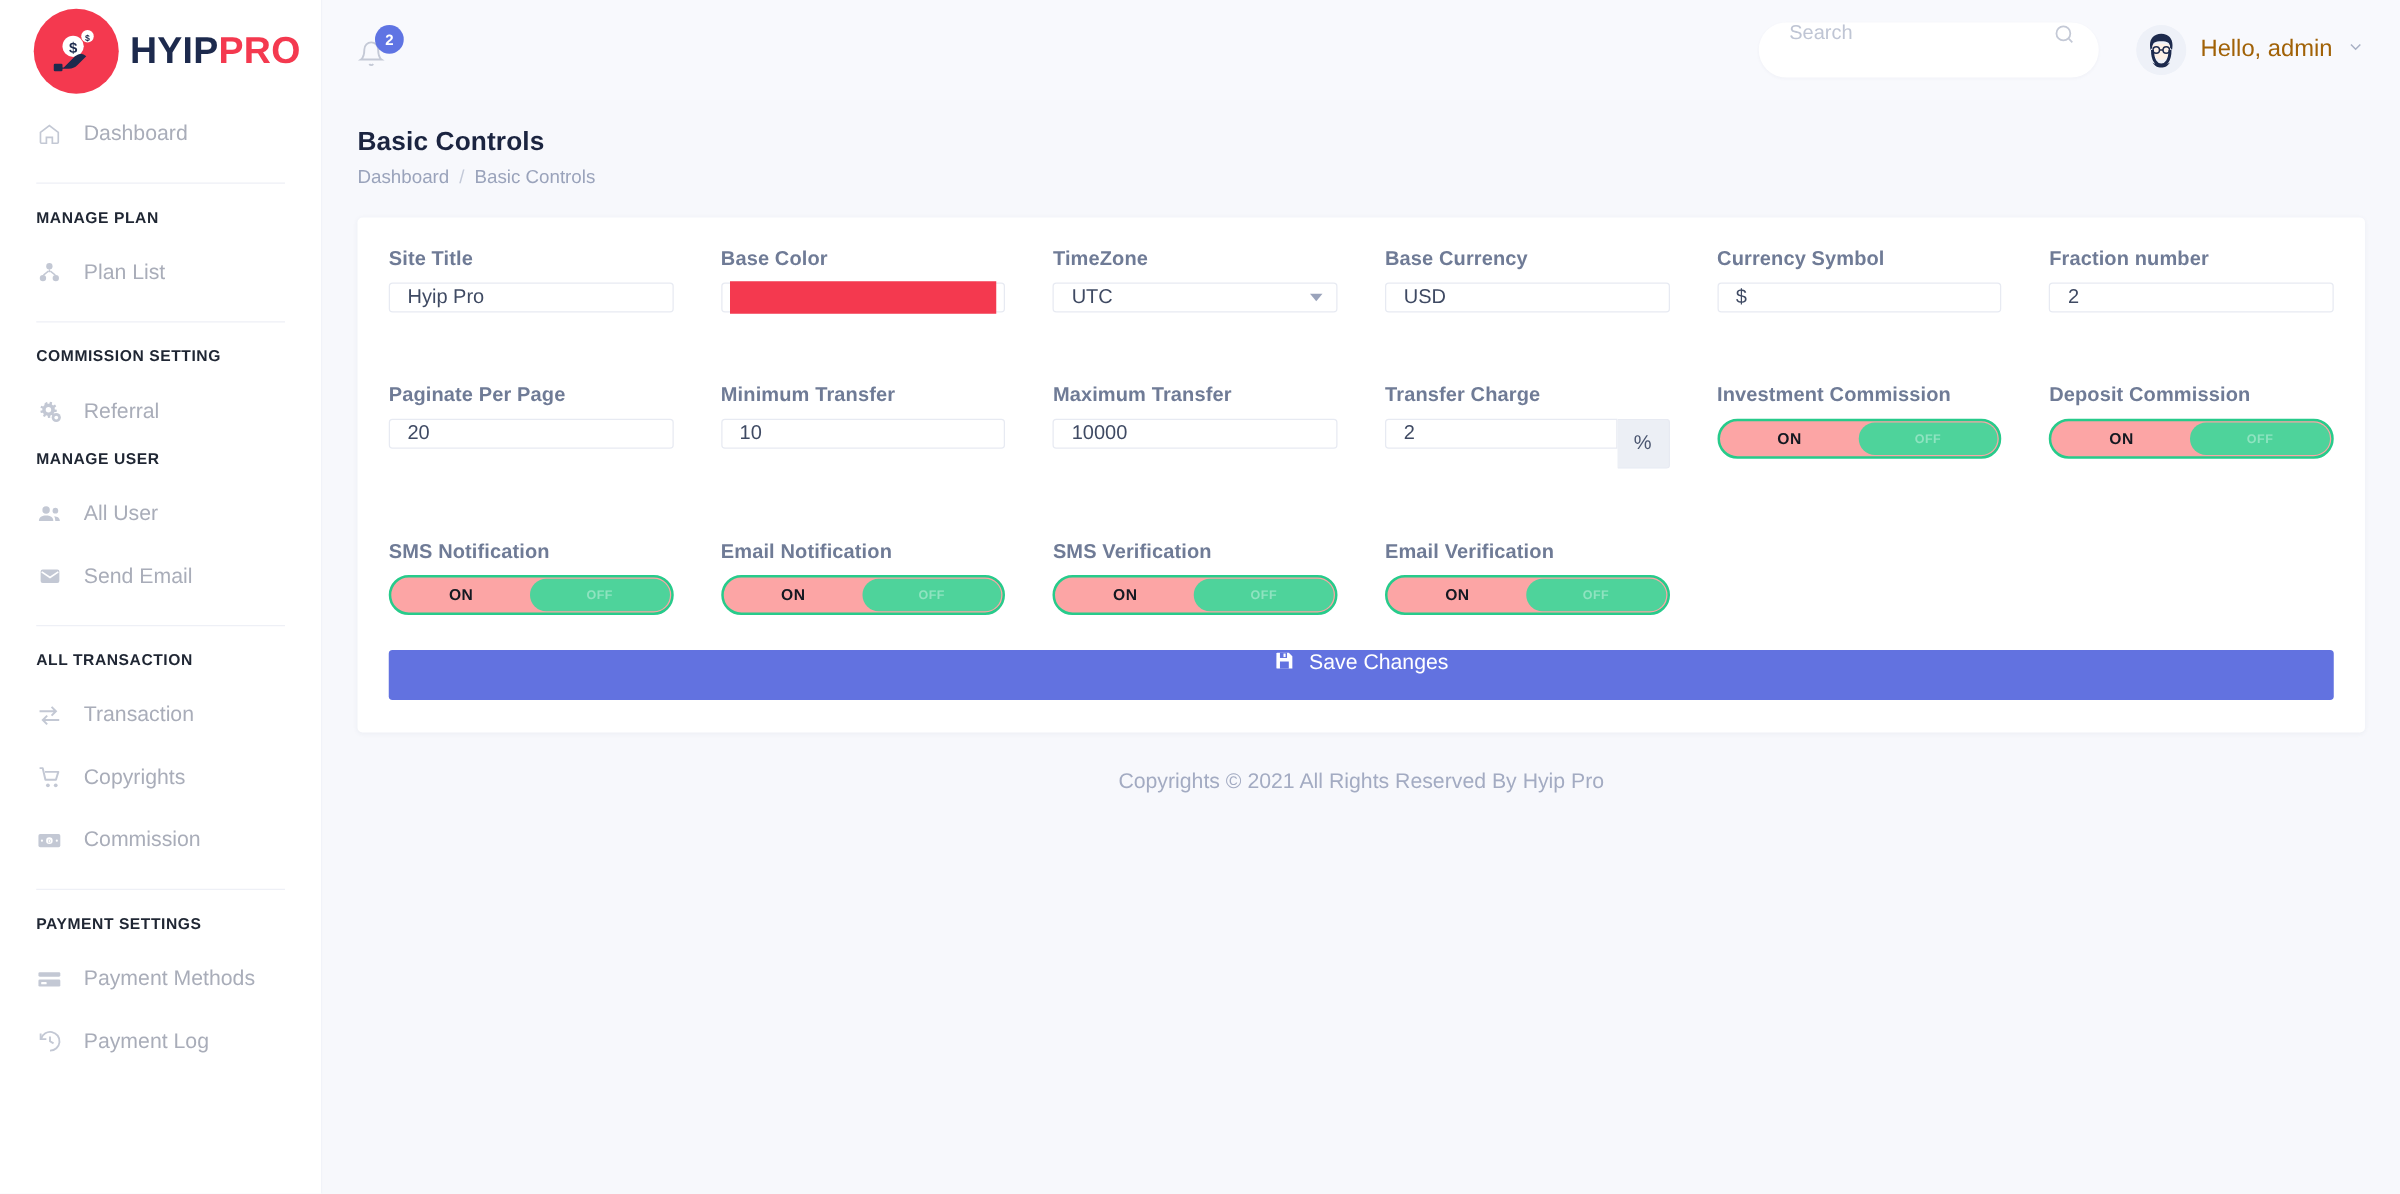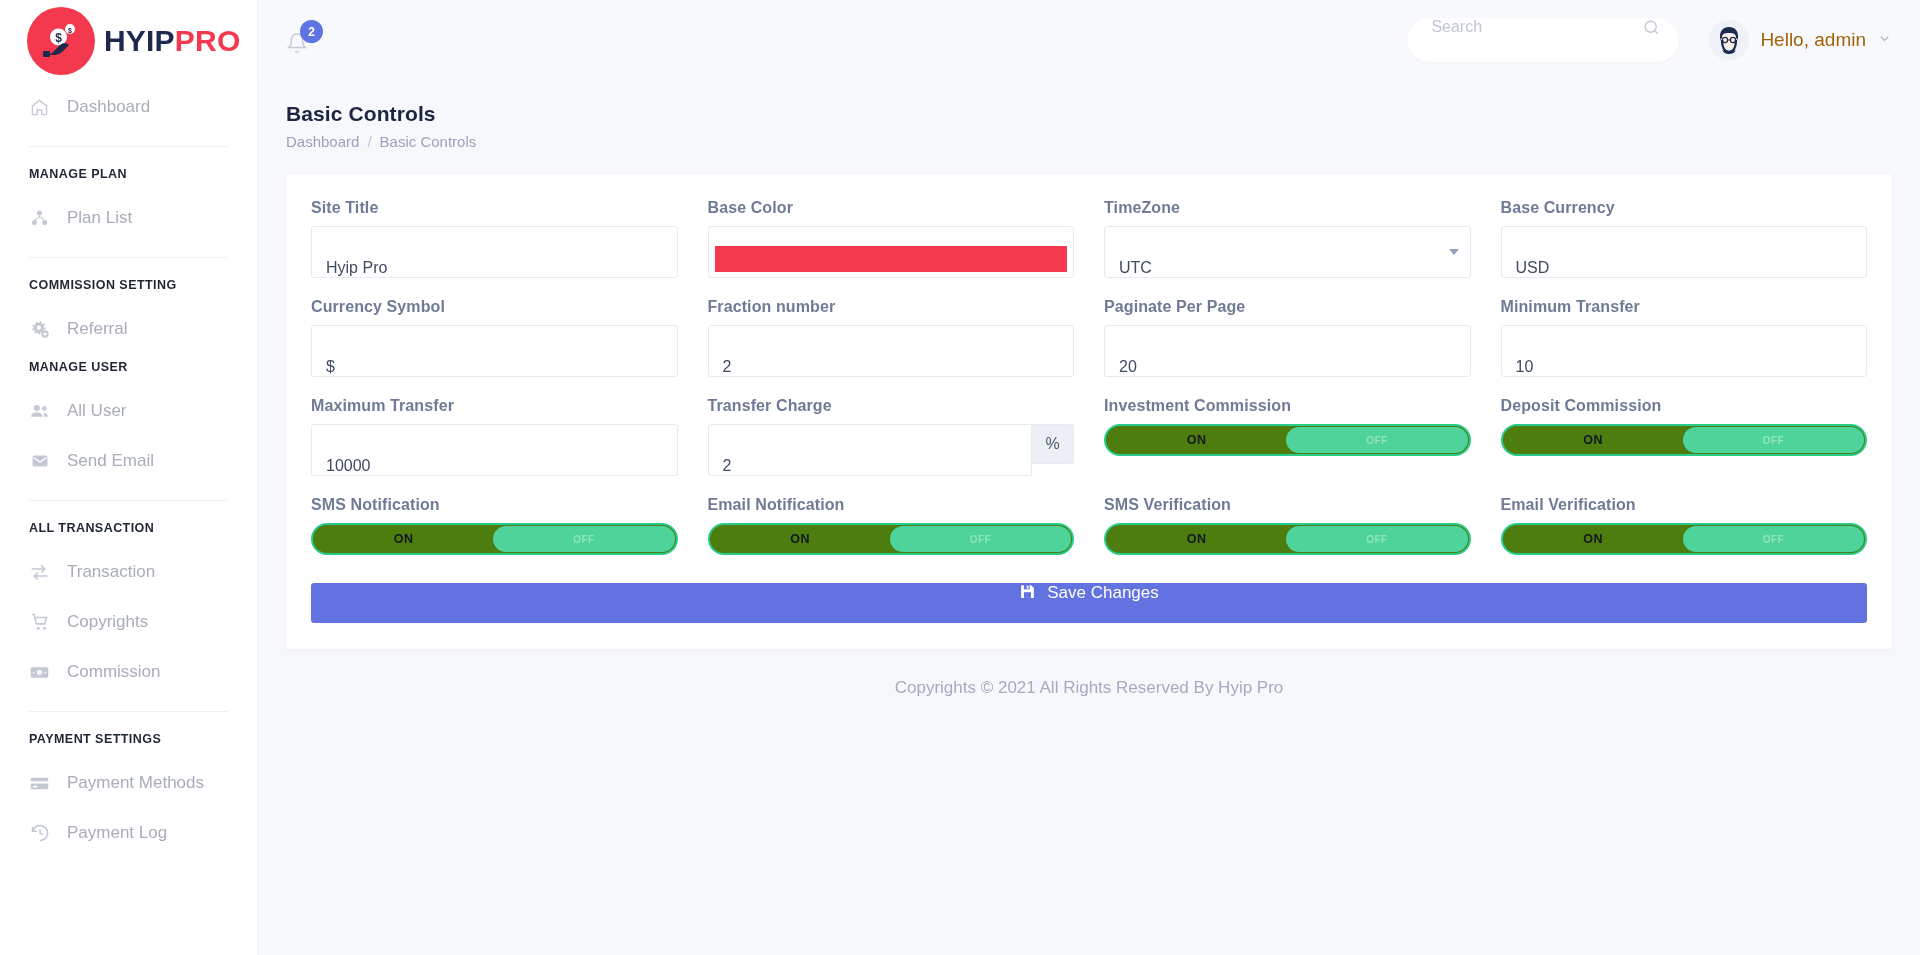--- a/index.html
+++ b/index.html
@@ -88,32 +88,32 @@
   .crumbs { margin-top: 7px; font-size: 15px; color: #9aa3bb; display: flex; gap: 8px; }
   .crumbs .sep { color: #c3c9d8; }
   .crumbs a { color: #9aa3bb; text-decoration: none; cursor: pointer; }
 
   .card {
     margin: 24px 28px 0 28px; background: #fff; border-radius: 4px;
     box-shadow: 0 1px 4px rgba(40,50,90,.05);
     padding: 25px 25px 26px 25px;
   }
   .grid {
-    display: grid; grid-template-columns: repeat(4, 1fr);
-    column-gap: 30px; row-gap: 0px;
+    display: grid; grid-template-columns: repeat(6, 1fr);
+    column-gap: 30px; row-gap: 0px; gap: 38px;
   }
   .field { padding-bottom: 20px; }
   .flabel {
     font-size: 16px; color: #6f7b96; font-weight: 600;
     margin-bottom: 9px; letter-spacing: .1px;
   }
   .input {
-    width: 100%; height: 52px; border: 1px solid #e7eaf2; border-radius: 3px;
+    width: 100%; height: 24px; border: 1px solid #e7eaf2; border-radius: 3px;
     background: #fff; padding: 0 14px; font-size: 16px; color: #3f4a63;
-    font-family: inherit; outline: none; display: flex; align-items: flex-end;
+    font-family: inherit; outline: none; display: flex; align-items: center;
   }
   .input input { border:0; outline:0; width:100%; font-size:16px; color:#3f4a63;
                  font-family: inherit; background: transparent; }
   .color-input { padding: 5px 6px; }
   .swatch { width: 100%; height: 26px; background: #f4394f; }
   .select-wrap { position: relative; }
   .select-wrap .caret {
     position: absolute; right: 12px; top: 50%; transform: translateY(-50%);
     width: 0; height: 0; border-left: 5px solid transparent;
     border-right: 5px solid transparent; border-top: 6px solid #9aa3bb;
@@ -124,21 +124,21 @@
   .addon {
     width: 42px; height: 40px; border: 1px solid #e7eaf2; border-left: 0;
     background: #eceff5; color: #4b5670; font-size: 16px;
     display: flex; align-items: center; justify-content: center;
     border-top-right-radius: 3px; border-bottom-right-radius: 3px;
   }
 
   
   .toggle {
     position: relative; width: 100%; height: 32px;
-    border: 2px solid #27cb8b; border-radius: 20px; background: #4d7c0f;
+    border: 2px solid #27cb8b; border-radius: 20px; background: #fca5a5;
     cursor: pointer; overflow: hidden;
   }
   .toggle .on {
     position: absolute; left: 0; top: 0; width: 50%; height: 100%;
     display: flex; align-items: center; justify-content: center;
     font-size: 12.5px; font-weight: 700; color: #141821; letter-spacing: .4px;
   }
   .toggle .knob {
     position: absolute; right: 1px; top: 1px; width: 50%; height: calc(100% - 2px);
     background: #4ed39b; border-radius: 18px;

